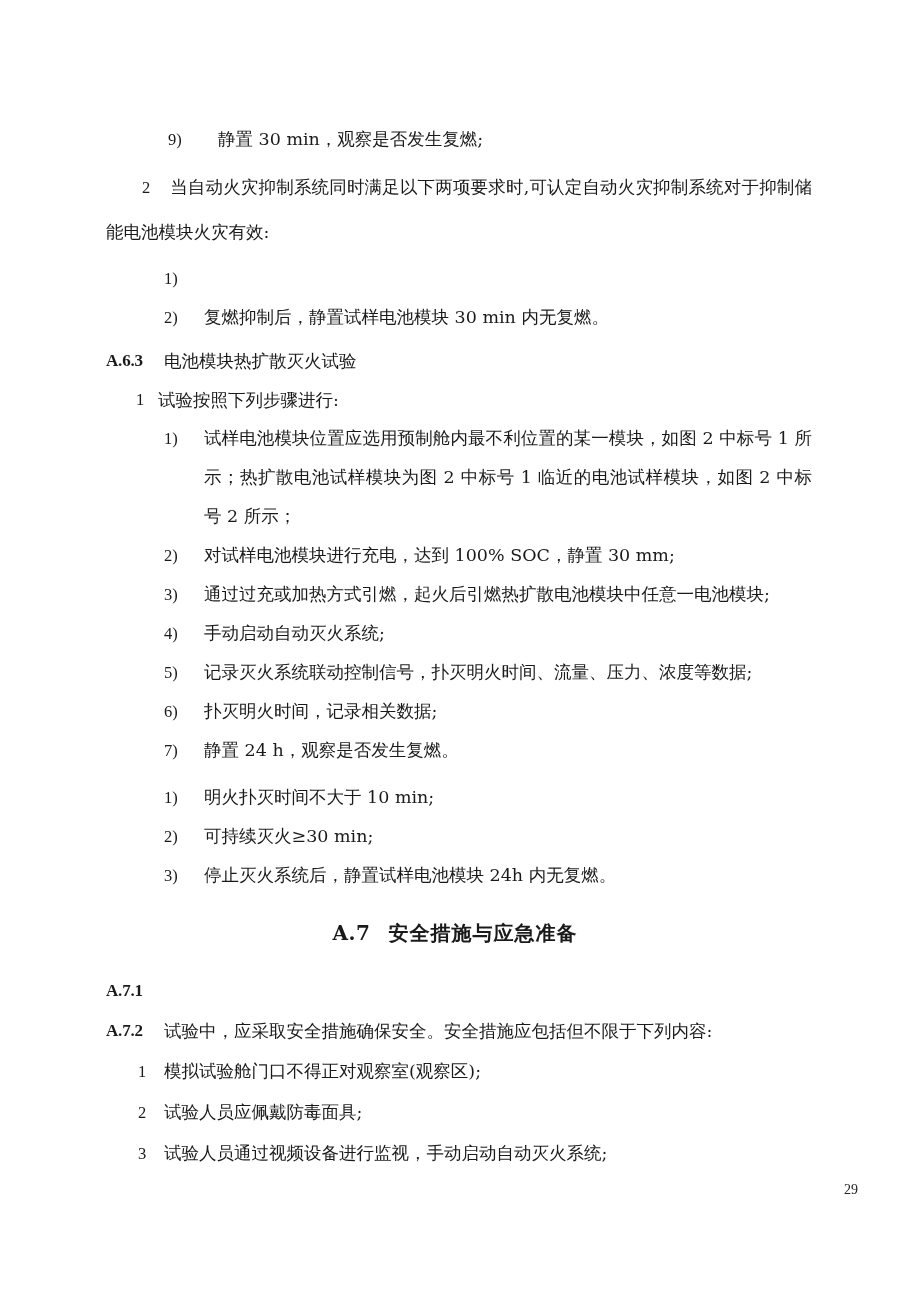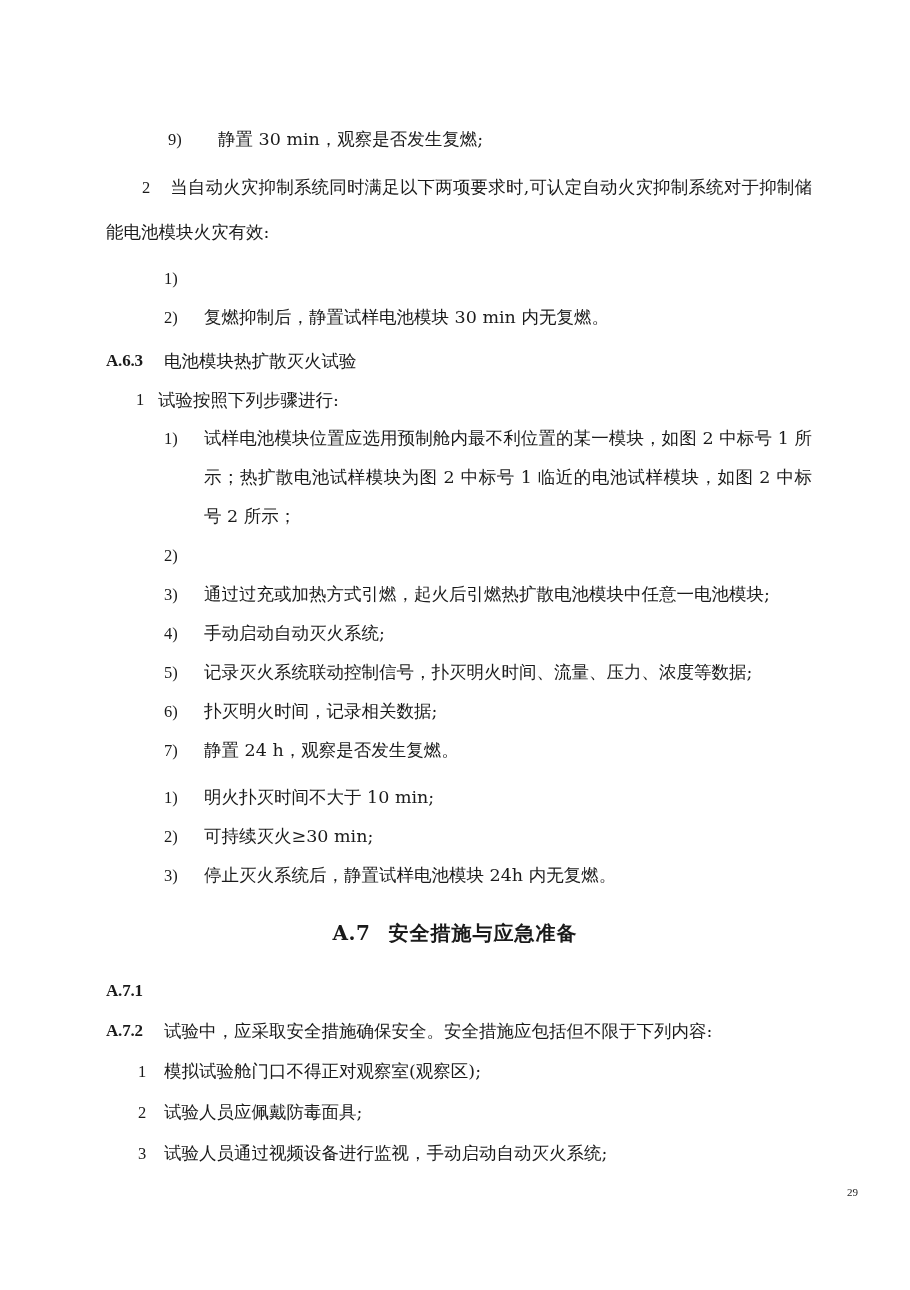--- a/index.html
+++ b/index.html
@@ -159,21 +159,21 @@
   .lat {
     font-family: "Liberation Serif", "DejaVu Serif", serif;
     font-size: 16.5px;
   }
 
   .page-number {
     position: absolute;
     right: 52px;
     bottom: 92px;
     font-family: "Liberation Serif", "DejaVu Serif", serif;
-    font-size: 11px;
+    font-size: 14px;
     color: #222;
   }
 </style>
 </head>
 <body>
 
 <div class="page">
   <div class="content">
 
     <div class="lvl2-deep">
@@ -206,20 +206,21 @@
       <span class="marker lat">1</span>
       <span>试验按照下列步骤进行:</span>
     </div>
 
     <div class="lvl2">
       <span class="marker lat">1)</span>
       <span>试样电池模块位置应选用预制舱内最不利位置的某一模块，如图 2 中标号 1 所示；热扩散电池试样模块为图 2 中标号 1 临近的电池试样模块，如图 2 中标号 2 所示；</span>
     </div>
     <div class="lvl2">
       <span class="marker lat">2)</span>
+      <span>对试样电池模块进行充电，达到 100% SOC，静置 30 mm;</span>
     </div>
     <div class="lvl2">
       <span class="marker lat">3)</span>
       <span>通过过充或加热方式引燃，起火后引燃热扩散电池模块中任意一电池模块;</span>
     </div>
     <div class="lvl2">
       <span class="marker lat">4)</span>
       <span>手动启动自动灭火系统;</span>
     </div>
     <div class="lvl2">

